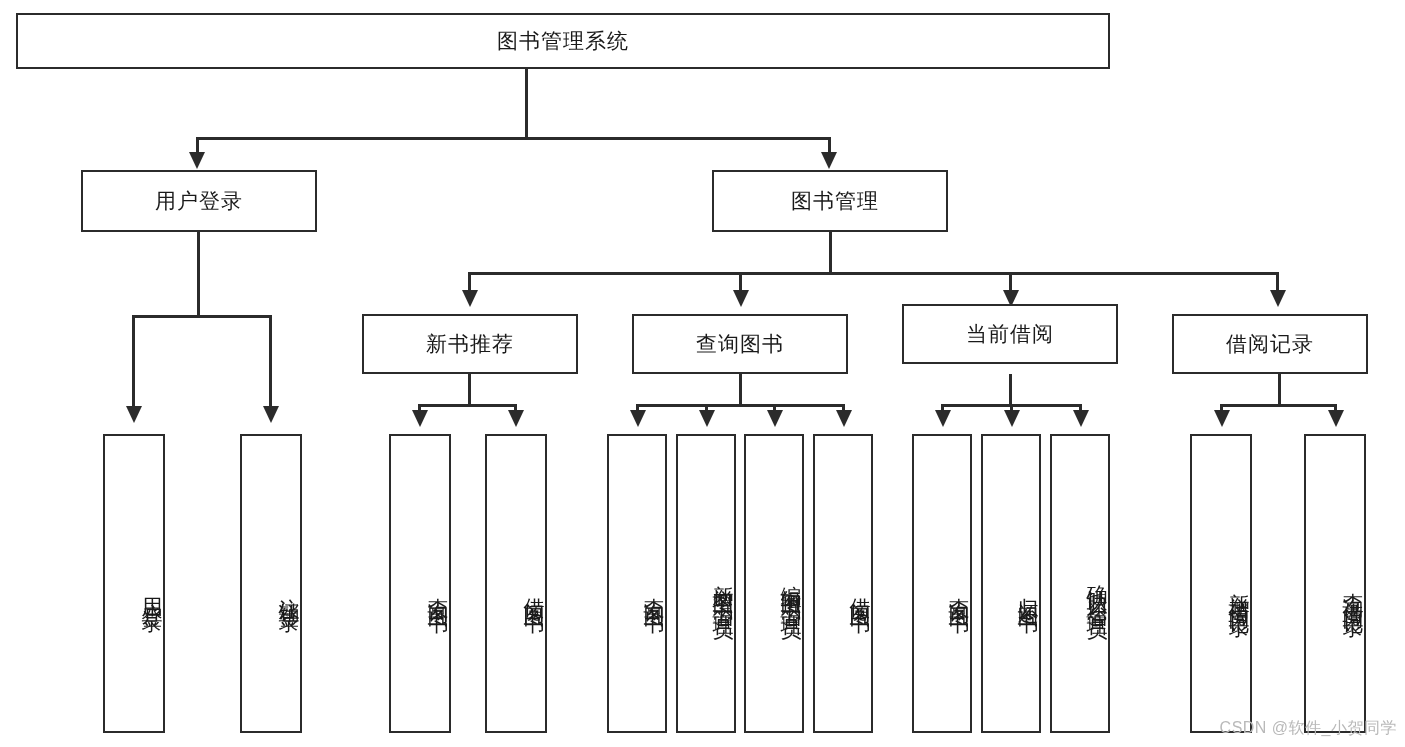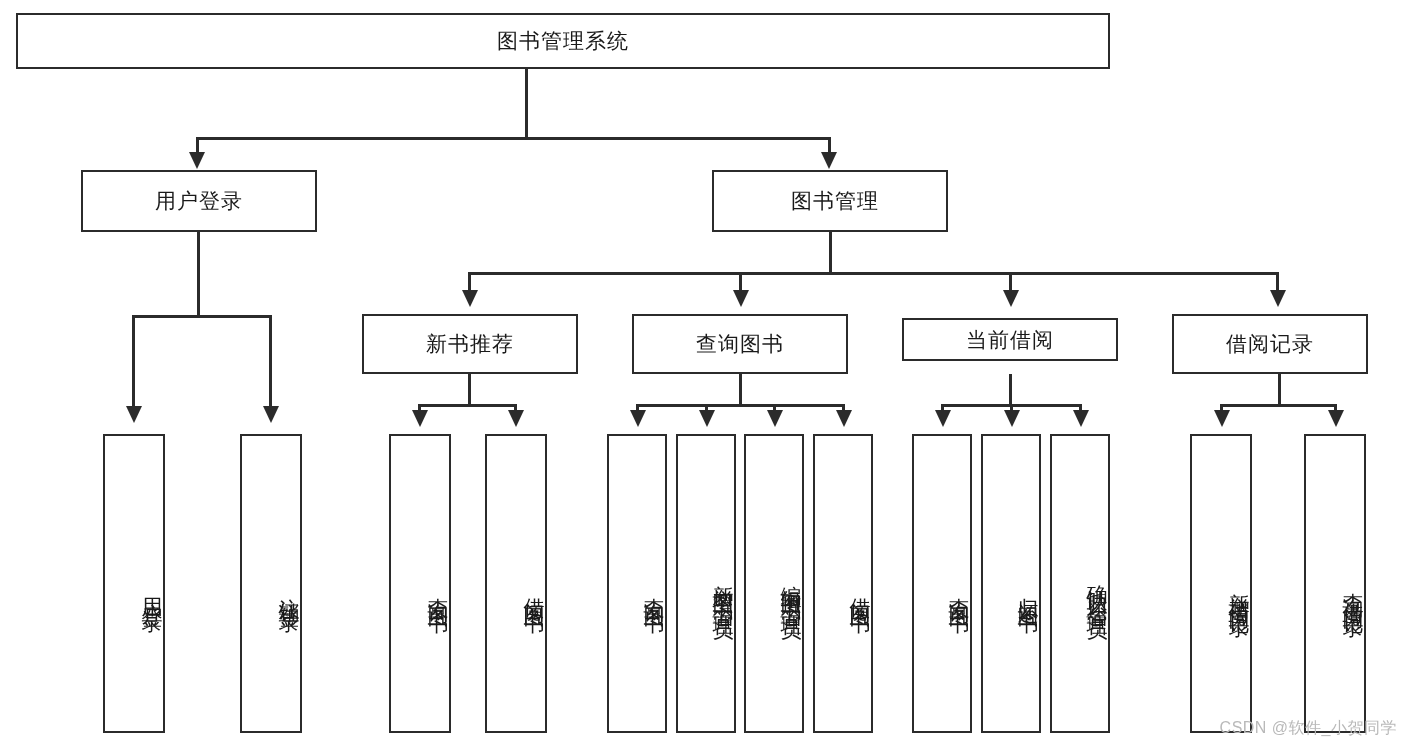--- a/index.html
+++ b/index.html
@@ -119,21 +119,21 @@
 
   <div class="edge vline" style="left:1276px; top:272px; height:20px;"></div>
   <div class="arrow" style="left:1270px; top:290px;"></div>
 
   <div class="node h" style="left:362px; top:314px; width:216px; height:60px;">
     <span>新书推荐</span>
   </div>
   <div class="node h" style="left:632px; top:314px; width:216px; height:60px;">
     <span>查询图书</span>
   </div>
-  <div class="node h" style="left:902px; top:318px; width:216px; height:43px;">
+  <div class="node h" style="left:902px; top:304px; width:216px; height:60px;">
     <span>当前借阅</span>
   </div>
   <div class="node h" style="left:1172px; top:314px; width:196px; height:60px;">
     <span>借阅记录</span>
   </div>
 
   <div class="edge vline" style="left:468px; top:374px; height:32px;"></div>
   <div class="edge hline" style="left:418px; top:404px; width:99px;"></div>
   <div class="edge vline" style="left:418px; top:404px; height:9px;"></div>
   <div class="arrow" style="left:412px; top:410px;"></div>

